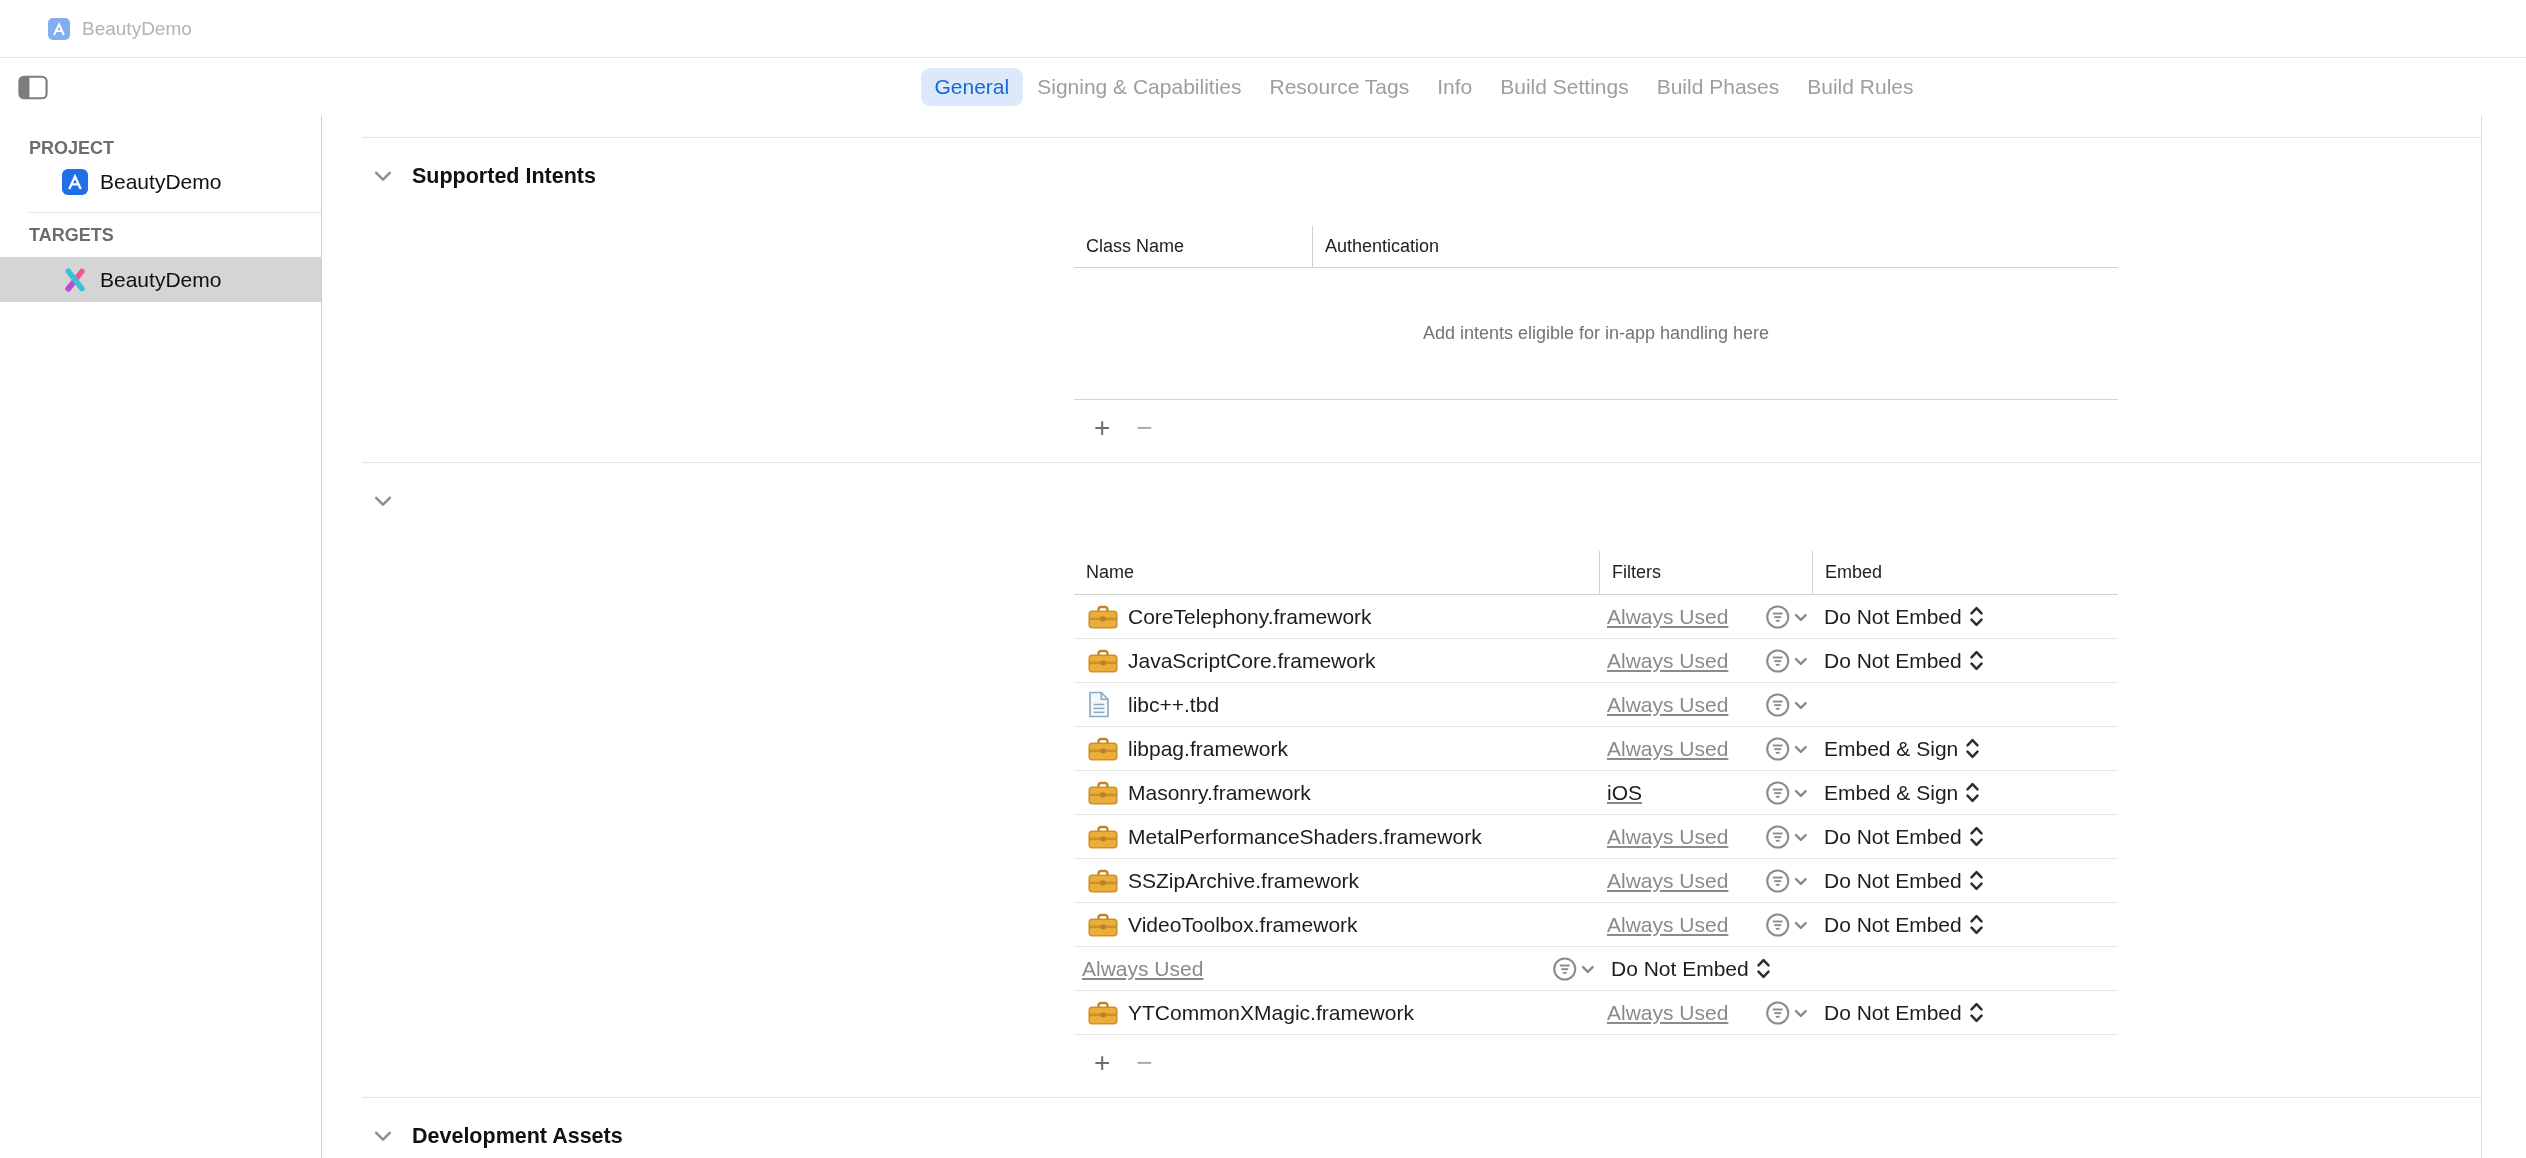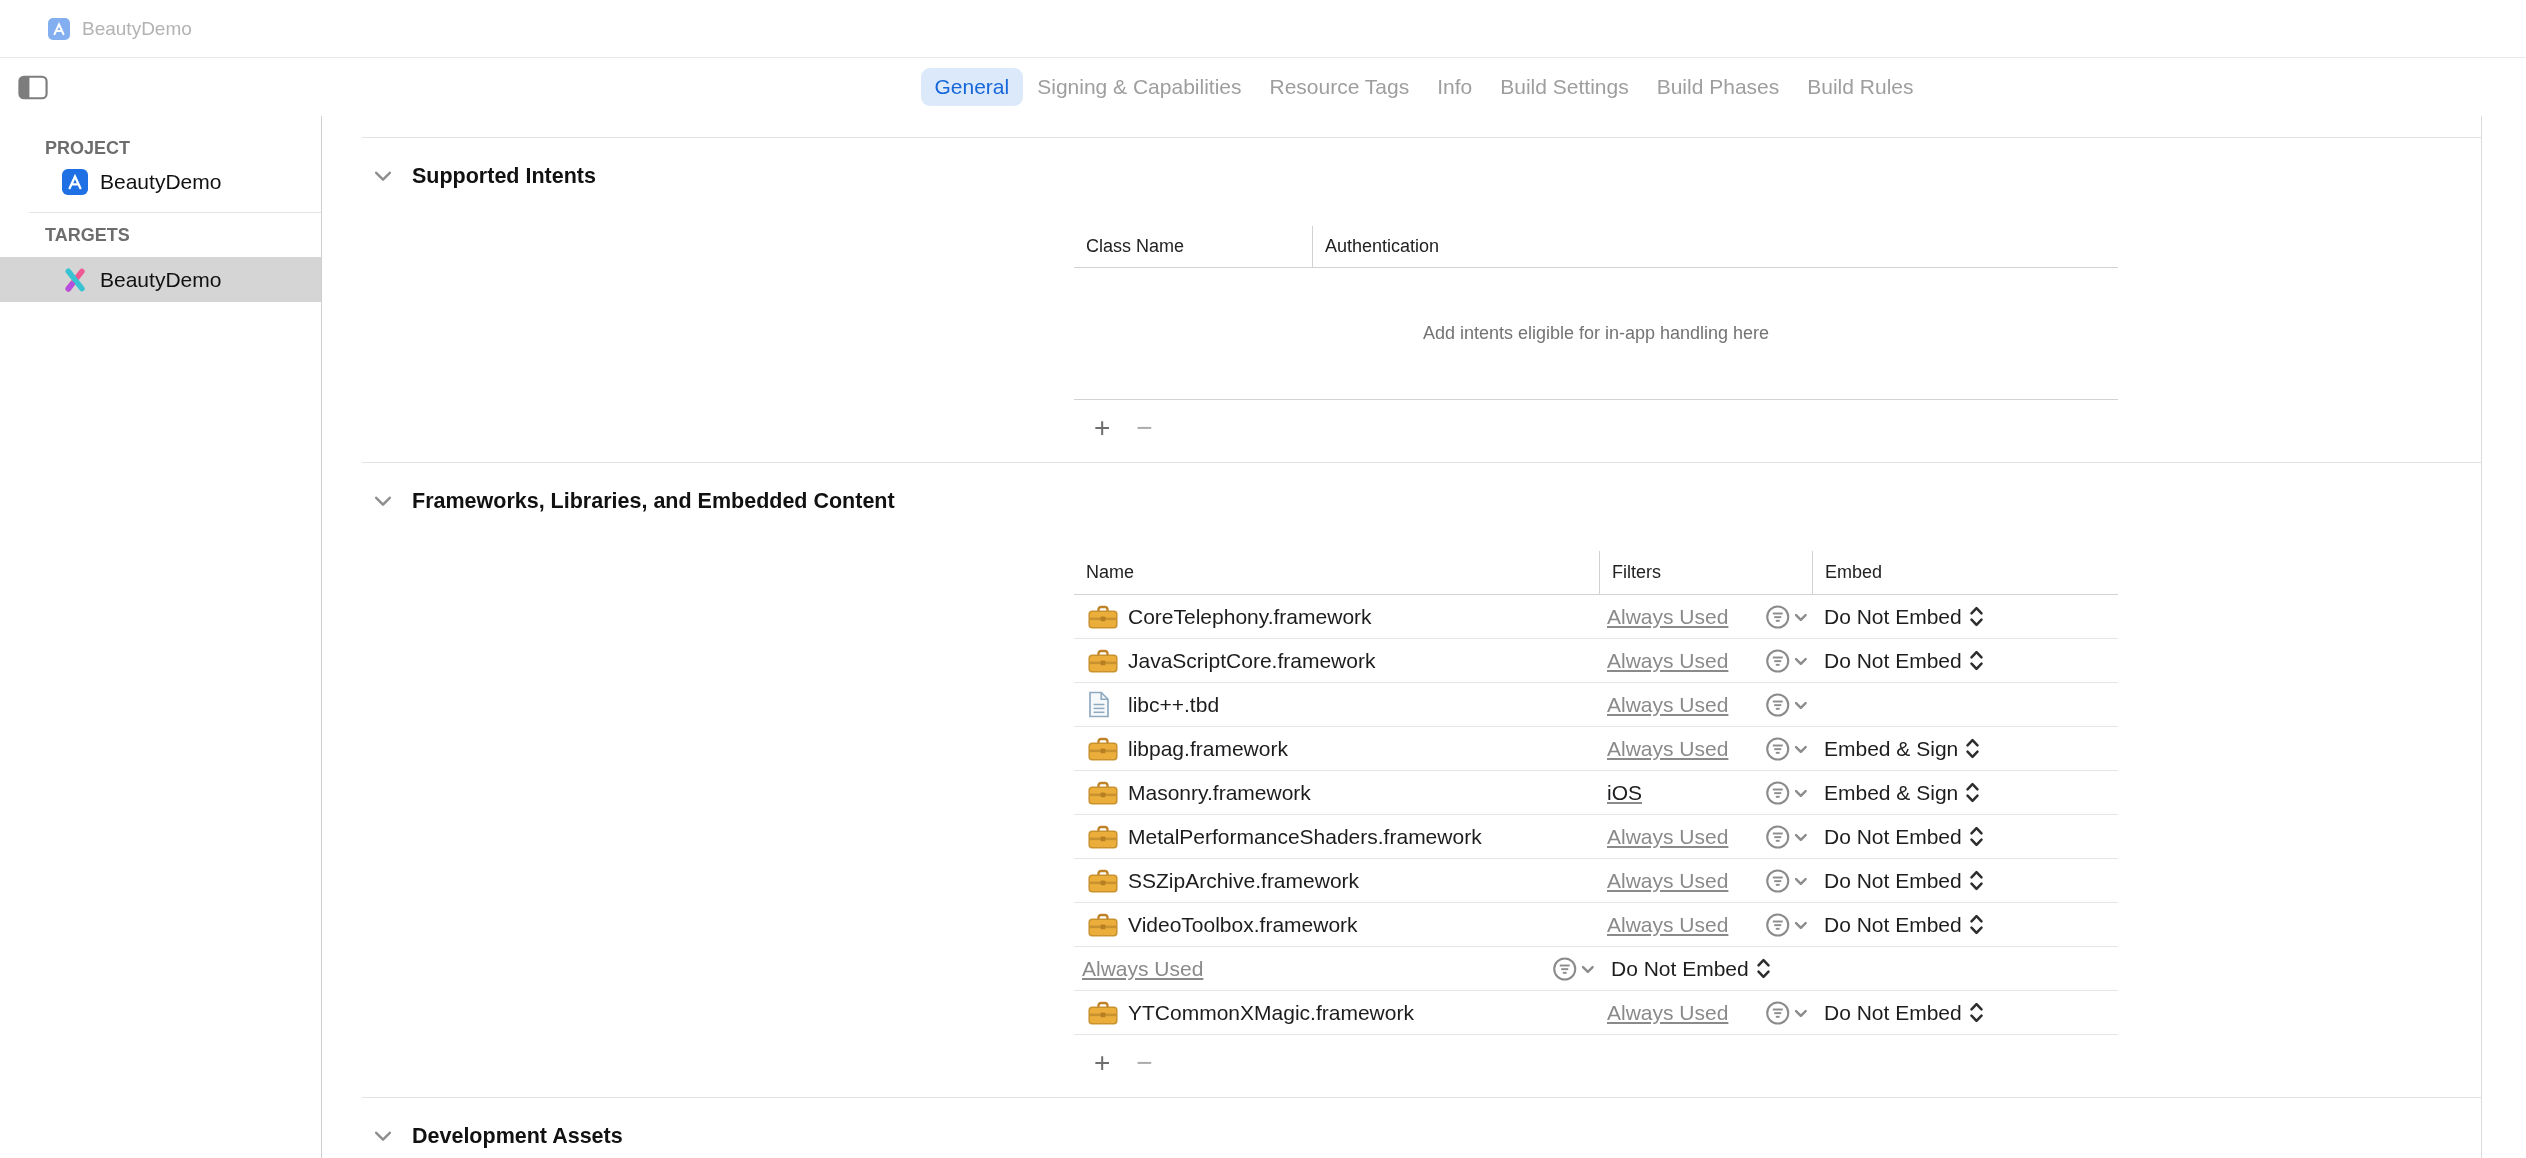--- a/index.html
+++ b/index.html
@@ -33,21 +33,21 @@
   .tab { font-size:21px; color:#9e9e9e; padding:7px 14px; border-radius:9px; cursor:default; white-space:nowrap; }
   .tab.active { color:#1667d9; background:#dce9fa; }
 
   
   .body { display:flex; height:1042px; }
 
   
   .sidebar { width:322px; flex-shrink:0; border-right:1px solid #cfcfcf; padding-top:20px; background:#fff; }
   .group-header {
     font-size:18px; font-weight:700; color:#6d6d6d;
-    padding-left:45px; height:24px; line-height:24px;
+    padding-left:29px; height:24px; line-height:24px;
   }
   .sidebar-item {
     display:flex; align-items:center; gap:12px;
     height:44px; padding-left:62px; font-size:21px; color:#111;
     cursor:default;
   }
   .sidebar-item.selected { background:#d5d5d5; }
   .sidebar-item .s-icon { width:26px; height:26px; flex-shrink:0; display:flex; }
   .sidebar-divider { border-top:1px solid #e2e2e2; margin:8px 0 10px 29px; }
   .targets-header { margin-top:2px; }
@@ -185,21 +185,20 @@
 
       <div class="section-divider"></div>
 
       <section>
         <div class="section-title-row">
           <button class="chevron-btn">
               <svg viewBox="0 0 13 9" width="18" height="13">
     <path d="M1.6 1.8 L6.5 6.8 L11.4 1.8" fill="none" stroke="#8f8f8f" stroke-width="1.8" stroke-linecap="round" stroke-linejoin="round"></path>
   </svg>
             </button>
-          <h3 class="section-title">Frameworks, Libraries, and Embedded Content</h3>
         </div>
         <div class="xc-table frameworks-table">
           <div class="thead">
             <div class="th">Name</div>
             <div class="th bordered">Filters</div>
             <div class="th bordered">Embed</div>
           </div>
           <div>
               <div class="frow">
     <div class="cell name">

